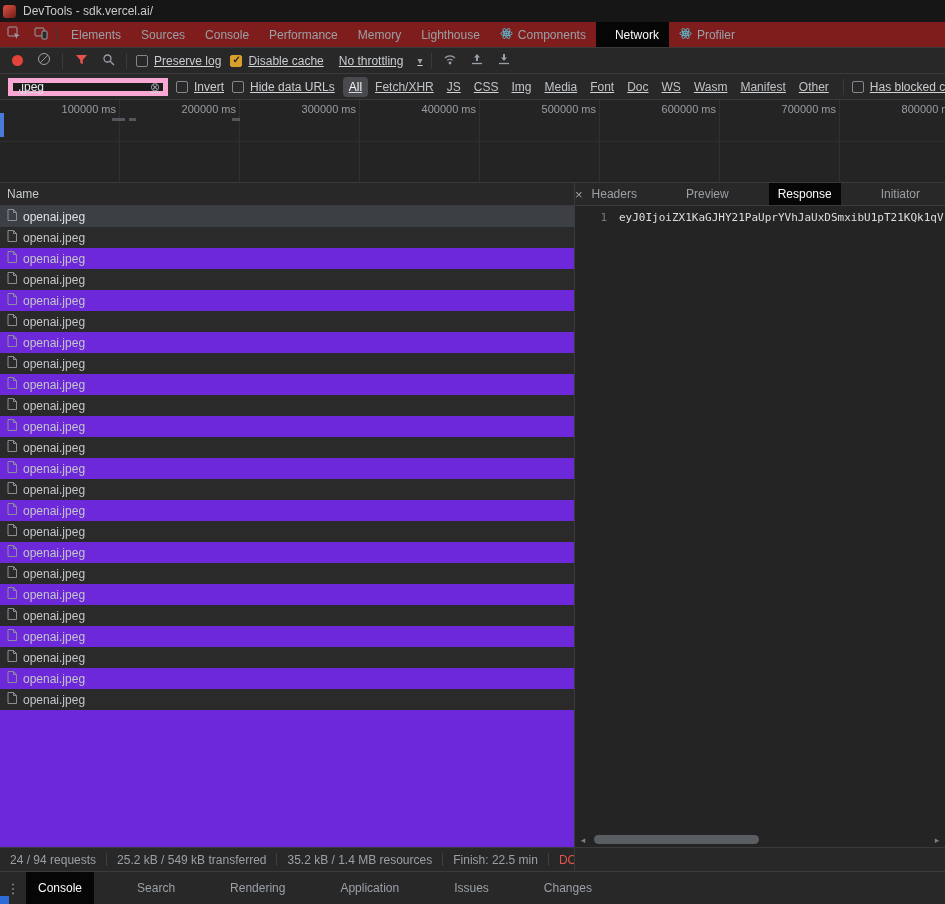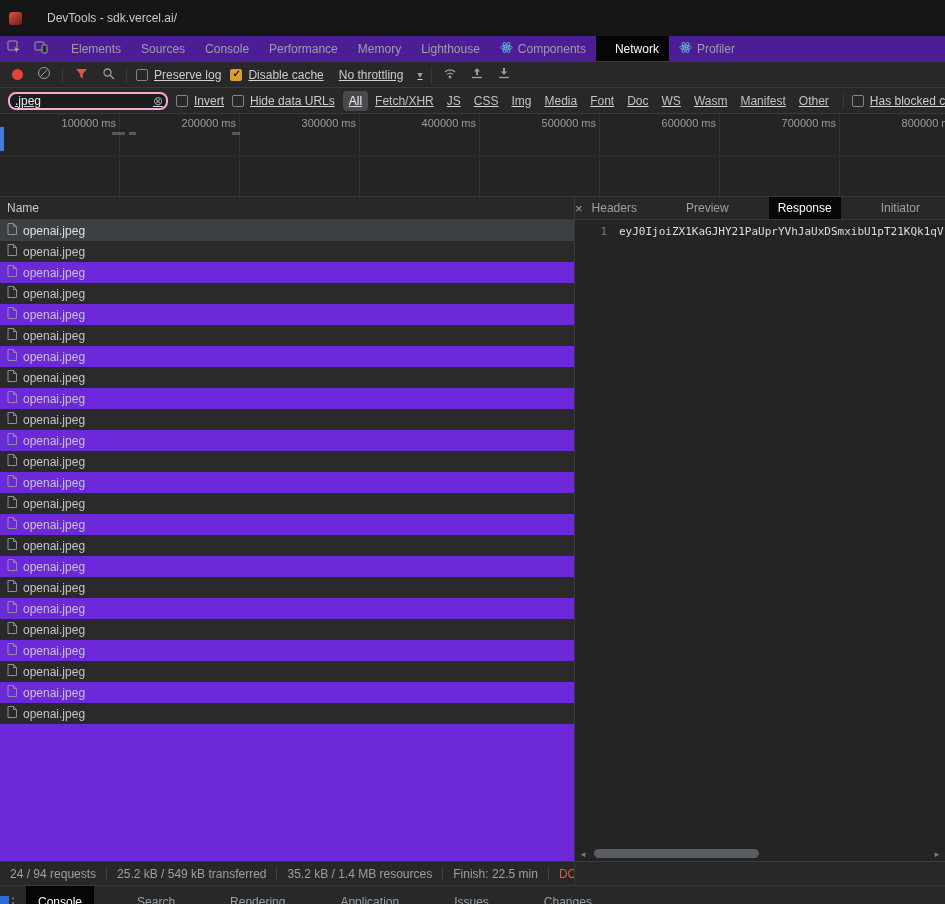--- a/index.html
+++ b/index.html
@@ -1,42 +1,42 @@
 <!DOCTYPE html>
 <html style="--record-red: #e4433a; --funnel-red: #e5534b; --checkbox-checked: #d9a02c; --domc-red: #e5534b; --react-blue: #58c4dc; --overview-blue: #4a7bd8; --corner-blue: #2f6bd8;"><head>
 <meta charset="utf-8">
 <style>
   html,body{margin:0;padding:0;}
   body{width:945px;height:904px;overflow:hidden;background:#242424;color:#d2d5d8;
        font-family:"Liberation Sans",sans-serif;font-size:12px;position:relative;}
 
   
-  .titlebar{height:36px;background:#161616;display:flex;align-items:center;gap:25px;padding-left:9px;color:#c8cacc;}
+  .titlebar{height:22px;background:#161616;display:flex;align-items:center;gap:7px;padding-left:3px;color:#c8cacc;}
   .devtools-icon{width:13px;height:13px;border-radius:3px;background:linear-gradient(140deg,#c8473c 20%,#6e1d15);flex:none;}
 
   
-  .tabbar{height:26px;background:#4c1d95;border-bottom:1px solid #3a3a3a;display:flex;align-items:stretch;box-sizing:border-box;}
+  .tabbar{height:26px;background:#7f1d1d;border-bottom:1px solid #3a3a3a;display:flex;align-items:stretch;box-sizing:border-box;}
   .toolbtn{width:27px;display:flex;align-items:center;justify-content:center;}
   .vsep{width:1px;background:#3a3a3a;margin:5px 3px;}
   .tab{display:flex;align-items:center;gap:5px;padding:0 10px;color:#9aa0a6;white-space:nowrap;}
   .tab.selected{background:#060606;color:#fbfbfb;padding-left:19px;}
 
   
   .toolbar{height:26px;background:#282828;border-bottom:1px solid #3a3a3a;display:flex;align-items:center;
            padding:0 8px;gap:9px;box-sizing:border-box;text-decoration:underline;}
   .sep16{width:1px;height:16px;background:#3a3a3a;flex:none;}
   .icon18{width:18px;height:18px;display:flex;align-items:center;justify-content:center;flex:none;}
   .record{width:11px;height:11px;border-radius:50%;background:var(--record-red,#e4433a);}
   .cb-group{display:flex;align-items:center;gap:6px;color:#c9ccd0;white-space:nowrap;}
   .checkbox{width:12px;height:12px;border:1px solid #81878d;border-radius:2px;box-sizing:border-box;flex:none;}
   .checkbox.checked{background:var(--checkbox-checked,#d9a02c);border-color:var(--checkbox-checked,#d9a02c);position:relative;}
   .checkbox.checked::after{content:"✓";position:absolute;left:1px;top:-2px;font-size:10px;font-weight:bold;color:#1d1d1d;}
   .throttle{display:flex;align-items:center;gap:14px;color:#c9ccd0;margin-left:6px;white-space:nowrap;}
   .caret{color:#9aa0a6;font-size:10px;}
-  .filter-input{width:160px;height:18px;border:2px solid #f9a8d4;border-radius:8px;background:#1c1c1c;
+  .filter-input{width:160px;height:18px;border:5px solid #f9a8d4;border-radius:0;background:#1c1c1c;
                 display:flex;align-items:center;padding:0 3px 0 5px;box-sizing:border-box;flex:none;}
   .filter-input input{flex:1;min-width:0;border:0;outline:0;background:transparent;color:#e6e8ea;
                       font:12px "Liberation Sans",sans-serif;padding:0;}
   .clear-x{color:#9aa0a6;font-size:12px;line-height:1;}
   .types{display:flex;align-items:center;gap:1px;}
   .pill{padding:3px 6px;border-radius:4px;color:#bfc3c7;white-space:nowrap;}
   .pill.selected{background:#494a4d;color:#f4f5f6;}
 
   
   .overview{height:83px;border-bottom:1px solid #3a3a3a;position:relative;box-sizing:border-box;background:#242424;}

